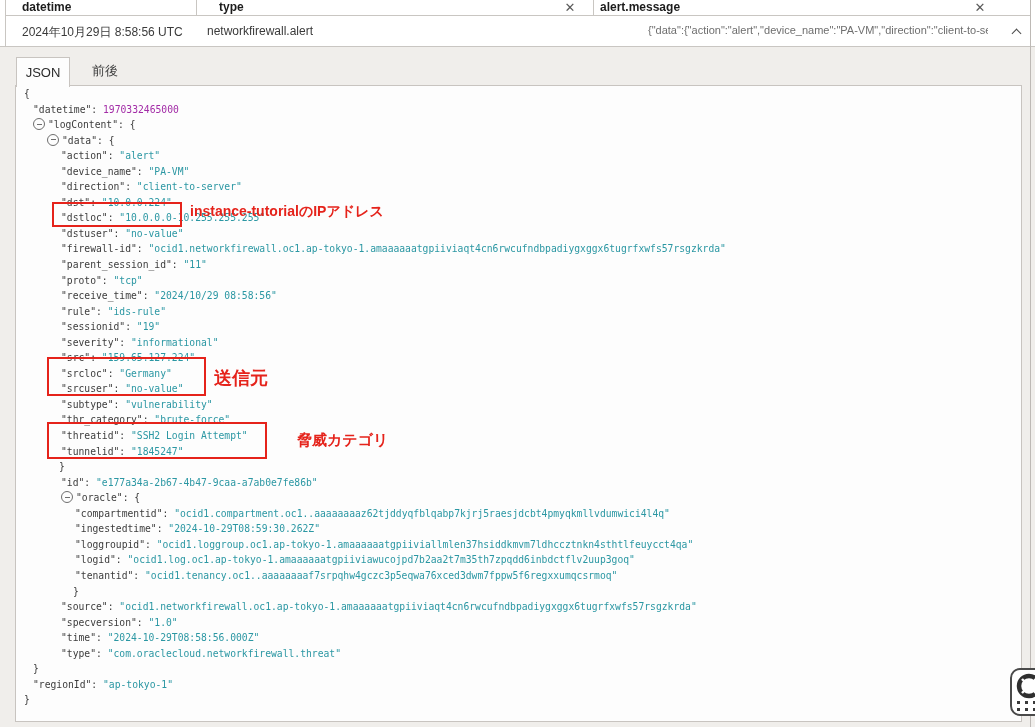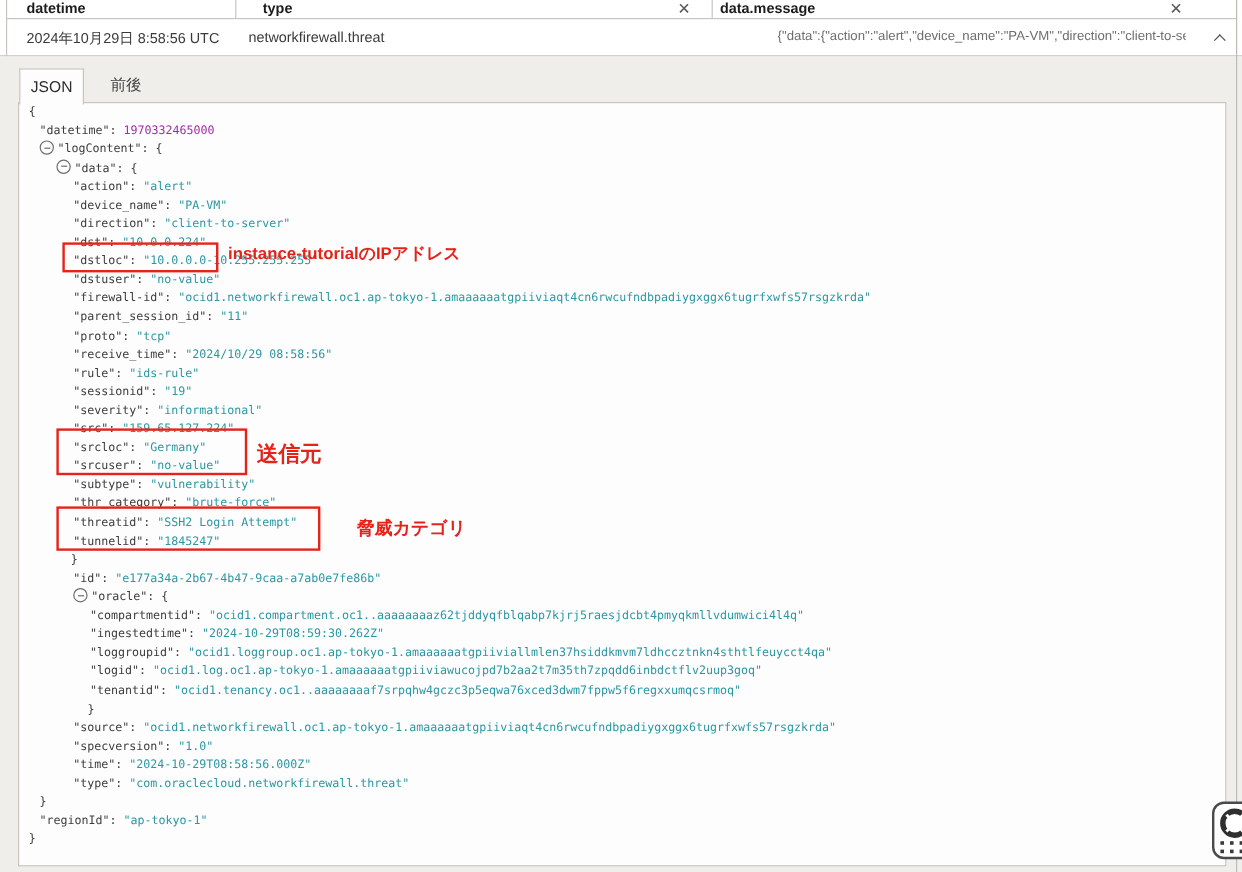--- a/index.html
+++ b/index.html
@@ -71,31 +71,31 @@
   .dots span{width:3px;height:3px;background:#3a3a3a;display:block;}
 </style>
 </head>
 <body>
 
 <div class="tbl">
   <div class="left-border"></div>
 
   <div class="hdr-label" style="left:22px;">datetime</div>
   <div class="hdr-label" style="left:207px;margin-left:12px;">type</div>
-  <div class="hdr-label" style="left:600px;">data.message</div>
+  <div class="hdr-label" style="left:600px;">alert.message</div>
 
   <div class="xicon" style="left:563px;">✕</div>
   <div class="xicon" style="left:973px;">✕</div>
 
   <div class="hdr-sep" style="left:196px;"></div>
   <div class="hdr-sep" style="left:593px;"></div>
   <div class="hdr-line"></div>
 
   <div class="cell" style="left:22px;text-align:right;">2024年10月29日 8:58:56 UTC</div>
-  <div class="cell" style="left:207px;">networkfirewall.threat</div>
+  <div class="cell" style="left:207px;">networkfirewall.alert</div>
   <div class="cell msg" style="left:648px;">{"data":{"action":"alert","device_name":"PA-VM","direction":"client-to-server","dst":"10.0...</div>
 
   <div class="chevron"></div>
   <div class="row-line"></div>
 </div>
 
 <div class="tabbar">
   <div class="tab active">JSON</div>
   <div class="tab inactive">前後</div>
 </div>

